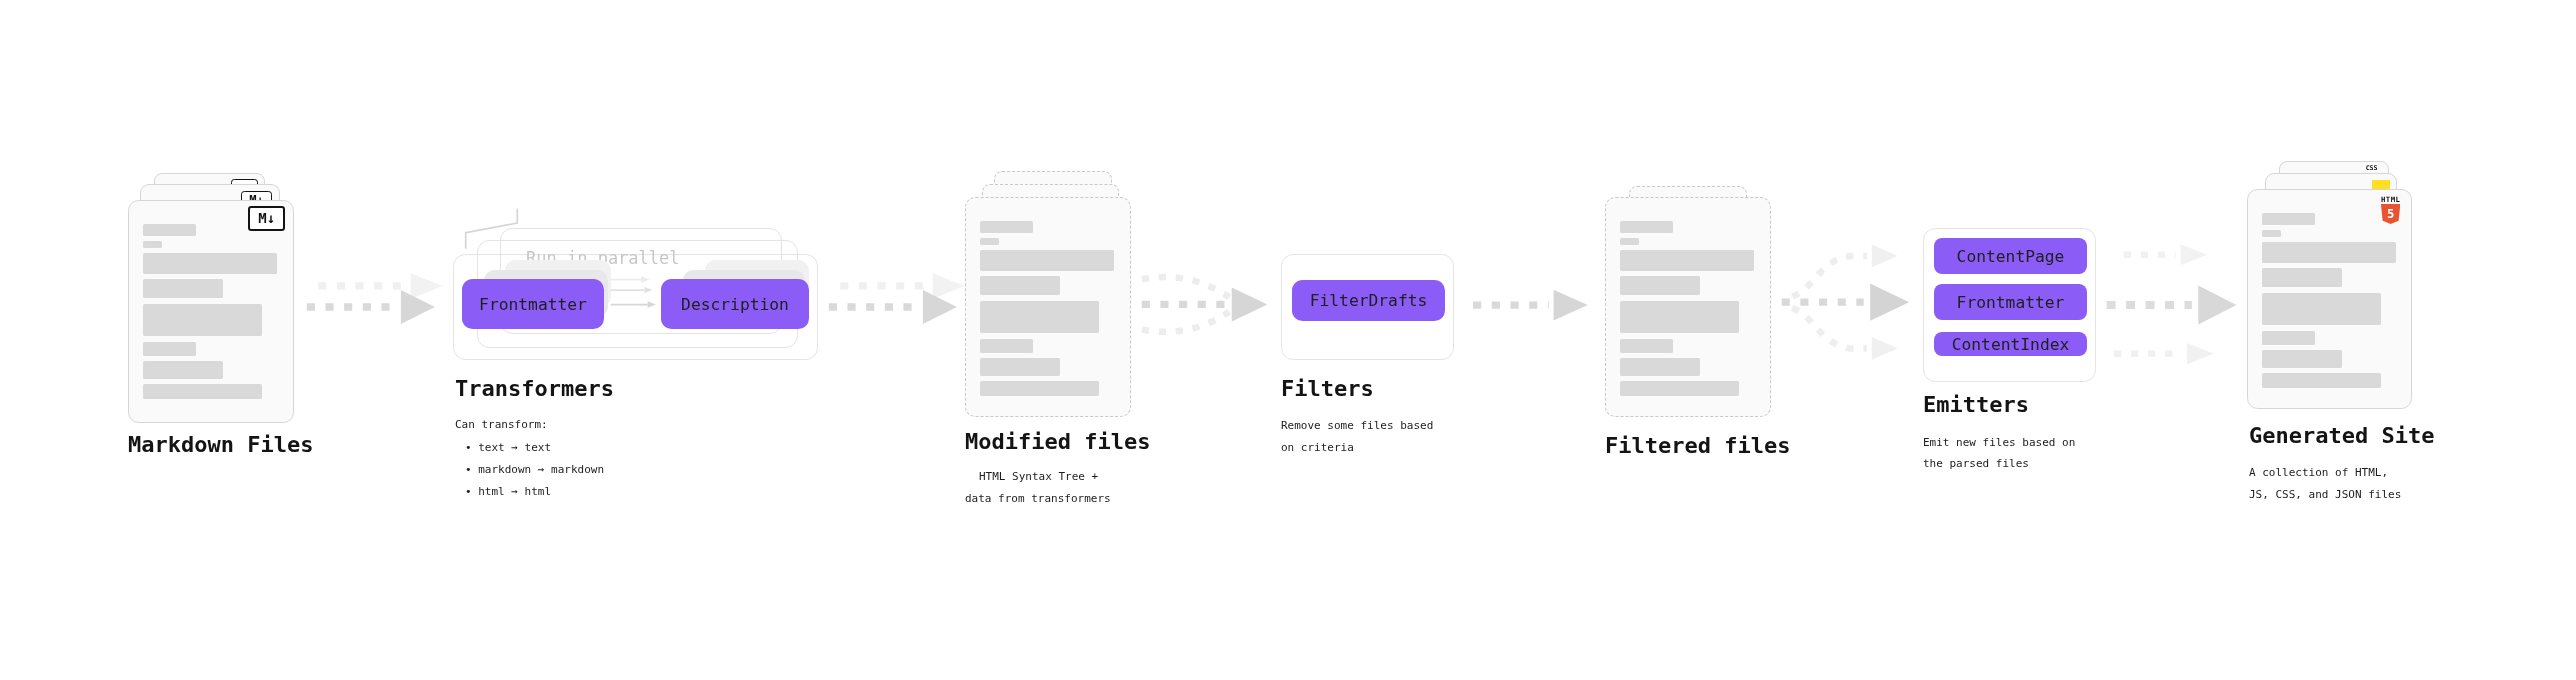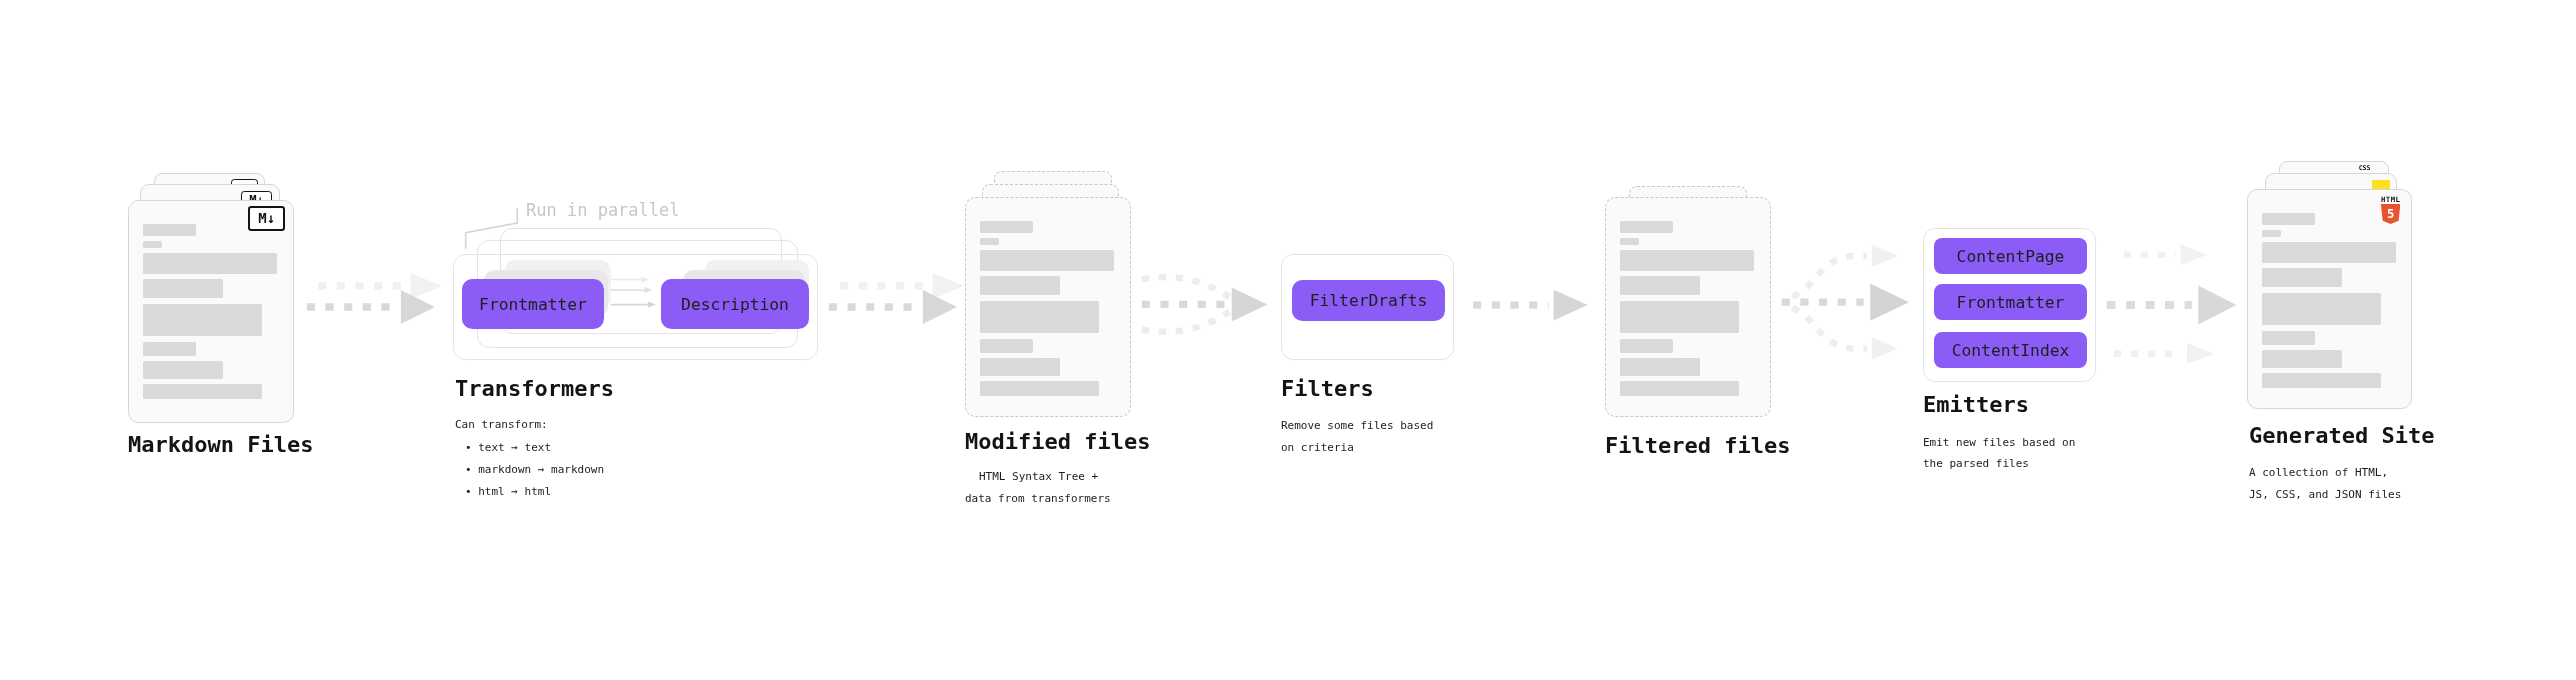--- a/index.html
+++ b/index.html
@@ -7,21 +7,21 @@
        font-family:"DejaVu Sans Mono","Liberation Mono",monospace;color:#161616;}
   .abs{position:absolute;}
   
   .card{position:absolute;background:#fafafa;border:1.6px solid #d6d6d6;border-radius:10.6px;box-sizing:border-box;}
   .card.dashed{border:1.6px dashed #c8c8c8;background:#fafafa;}
   .bars{position:absolute;left:14px;top:23px;}
   .bar{background:#d9d9d9;border-radius:1.6px;}
   
   .label{position:absolute;font-size:22px;font-weight:bold;color:#141414;white-space:nowrap;}
   .sub{position:absolute;font-size:11px;color:#1d1d1d;white-space:nowrap;line-height:22px;}
-  .note{position:absolute;font-size:17px;color:#c7c7c7;white-space:nowrap;}
+  .note{position:absolute;font-size:17px;color:#c7c7c7;white-space:nowrap;margin-top:48px;}
   
   .pill{position:absolute;background:#8b5cf6;border-radius:10.6px;display:flex;align-items:center;justify-content:center;
         font-size:16.3px;color:#1f1f1f;white-space:nowrap;}
   .ghost1{background:#e8e8e8;}
   .ghost2{background:#f1f1f1;}
   .obox{position:absolute;border:1.6px solid #e4e4e4;border-radius:12.2px;box-sizing:border-box;background:transparent;}
   
   .badge-md{position:absolute;border:2.4px solid #131313;border-radius:3.3px;background:#ffffff;color:#131313;
             font-weight:bold;display:flex;align-items:center;justify-content:center;}
   
@@ -169,36 +169,36 @@
   <polygon points="118,8 118,36 150,22" fill="#f0f0f0"></polygon>
   <path d="M 20 86 C 50 98, 52 130, 92 136 L 112 136" fill="none" stroke="#eeeeee" stroke-width="8" stroke-dasharray="9 12"></path>
   <polygon points="118,122 118,150 150,136" fill="#f0f0f0"></polygon>
   <line x1="7" y1="79" x2="108" y2="79" stroke="#d9d9d9" stroke-width="9" stroke-dasharray="10 13"></line>
   <polygon points="116,56 116,102 164,79" fill="#d4d4d4"></polygon>
 </svg>
 
 <div class="obox" style="left:1923px;top:228px;width:173px;height:154px;background:#ffffff;"></div>
 <div class="pill" style="left:1934px;top:238px;width:153px;height:36px;border-radius:8.1px;">ContentPage</div>
 <div class="pill" style="left:1934px;top:284px;width:153px;height:36px;border-radius:8.1px;">Frontmatter</div>
-<div class="pill" style="left:1934px;top:332px;width:153px;height:36px;border-radius:8.1px;">ContentIndex</div>
+<div class="pill" style="left:1934px;top:332px;width:153px;height:24px;border-radius:8.1px;">ContentIndex</div>
 <div class="label" style="left:1923px;top:392px;">Emitters</div>
 <div class="sub" style="left:1923px;top:432px;">Emit new files based on</div>
 <div class="sub" style="left:1923px;top:453px;">the parsed files</div>
 
 <svg class="abs" style="left:2101px;top:240px;" width="146" height="130" viewBox="0 0 180 160">
   <line x1="28" y1="18" x2="92" y2="18" stroke="#f1f1f1" stroke-width="8" stroke-dasharray="9 12"></line>
   <polygon points="98,5 98,31 131,18" fill="#f2f2f2"></polygon>
   <line x1="7" y1="80" x2="112" y2="80" stroke="#dcdcdc" stroke-width="10" stroke-dasharray="11 13"></line>
   <polygon points="120,56 120,104 167,80" fill="#d8d8d8"></polygon>
   <line x1="16" y1="140" x2="100" y2="140" stroke="#f0f0f0" stroke-width="8" stroke-dasharray="9 12"></line>
   <polygon points="106,127 106,153 139,140" fill="#f1f1f1"></polygon>
 </svg>
 
 <div class="card" style="left:2279px;top:161px;width:110px;height:65px;border-radius:8.1px;">
-  <div class="css-badge" style="right:16px;top:3.3px;">CSS</div>
+  <div class="css-badge" style="right:9px;top:3.3px;">CSS</div>
 </div>
 <div class="card" style="left:2265px;top:173px;width:132px;height:65px;border-radius:9px;">
   <div class="js-badge" style="right:6.5px;top:5.7px;"></div>
 </div>
 <div class="card" style="left:2247px;top:189px;width:165px;height:220px;">
   <div class="html5" style="right:10.6px;top:5.7px;">
     <div class="word">HTML</div>
     <div class="shield">5</div>
   </div>
   <div class="bars">

